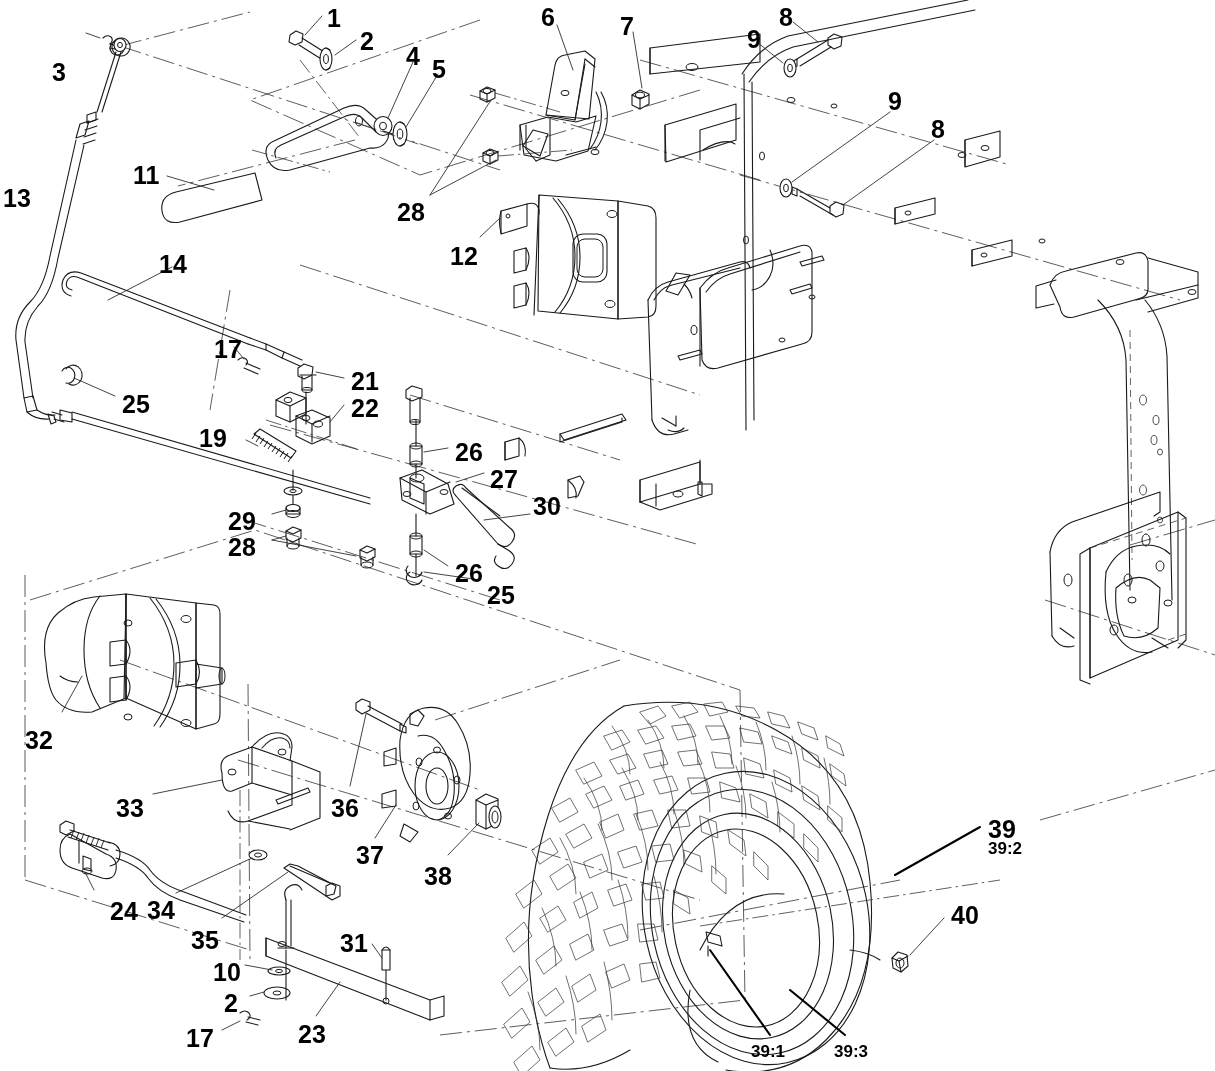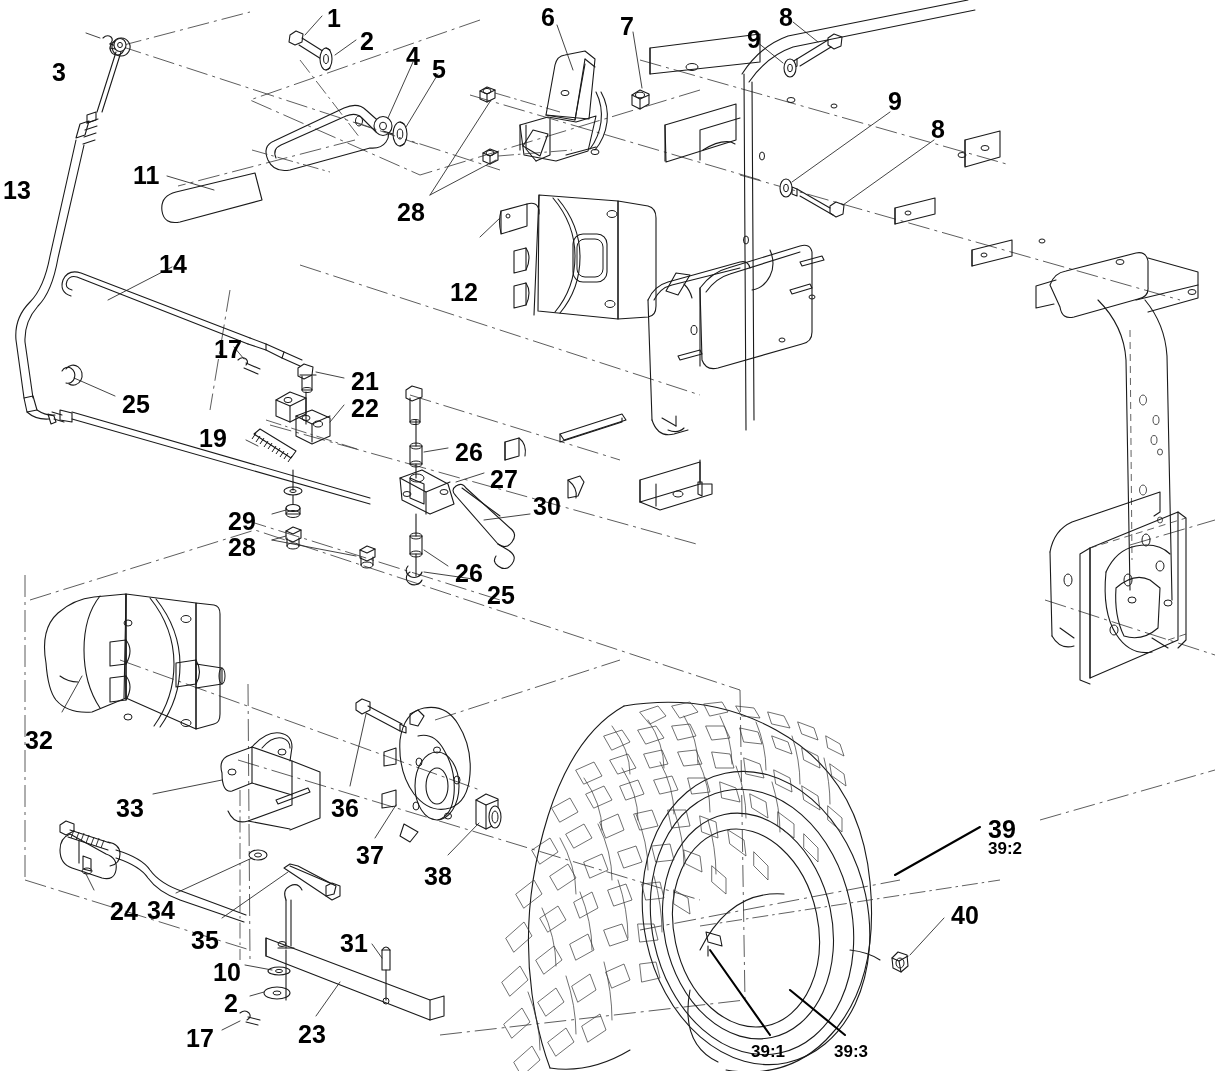--- a/index.html
+++ b/index.html
@@ -737,22 +737,22 @@
   <div class="callout" style="left:406px;top:44px;">4</div>
   <div class="callout" style="left:432px;top:57px;">5</div>
   <div class="callout" style="left:541px;top:5px;">6</div>
   <div class="callout" style="left:620px;top:14px;">7</div>
   <div class="callout" style="left:779px;top:5px;">8</div>
   <div class="callout" style="left:747px;top:27px;">9</div>
   <div class="callout" style="left:888px;top:89px;">9</div>
   <div class="callout" style="left:931px;top:117px;">8</div>
   <div class="callout" style="left:133px;top:163px;">11</div>
   <div class="callout" style="left:397px;top:200px;">28</div>
-  <div class="callout" style="left:450px;top:244px;margin-top:36px;">12</div>
-  <div class="callout" style="left:3px;top:178px;">13</div>
+  <div class="callout" style="left:450px;top:244px;">12</div>
+  <div class="callout" style="left:3px;top:186px;">13</div>
   <div class="callout" style="left:159px;top:252px;">14</div>
   <div class="callout" style="left:214px;top:337px;">17</div>
   <div class="callout" style="left:122px;top:392px;">25</div>
   <div class="callout" style="left:351px;top:369px;">21</div>
   <div class="callout" style="left:351px;top:396px;">22</div>
   <div class="callout" style="left:199px;top:426px;">19</div>
   <div class="callout" style="left:455px;top:440px;">26</div>
   <div class="callout" style="left:490px;top:467px;">27</div>
   <div class="callout" style="left:533px;top:494px;">30</div>
   <div class="callout" style="left:228px;top:509px;">29</div>

